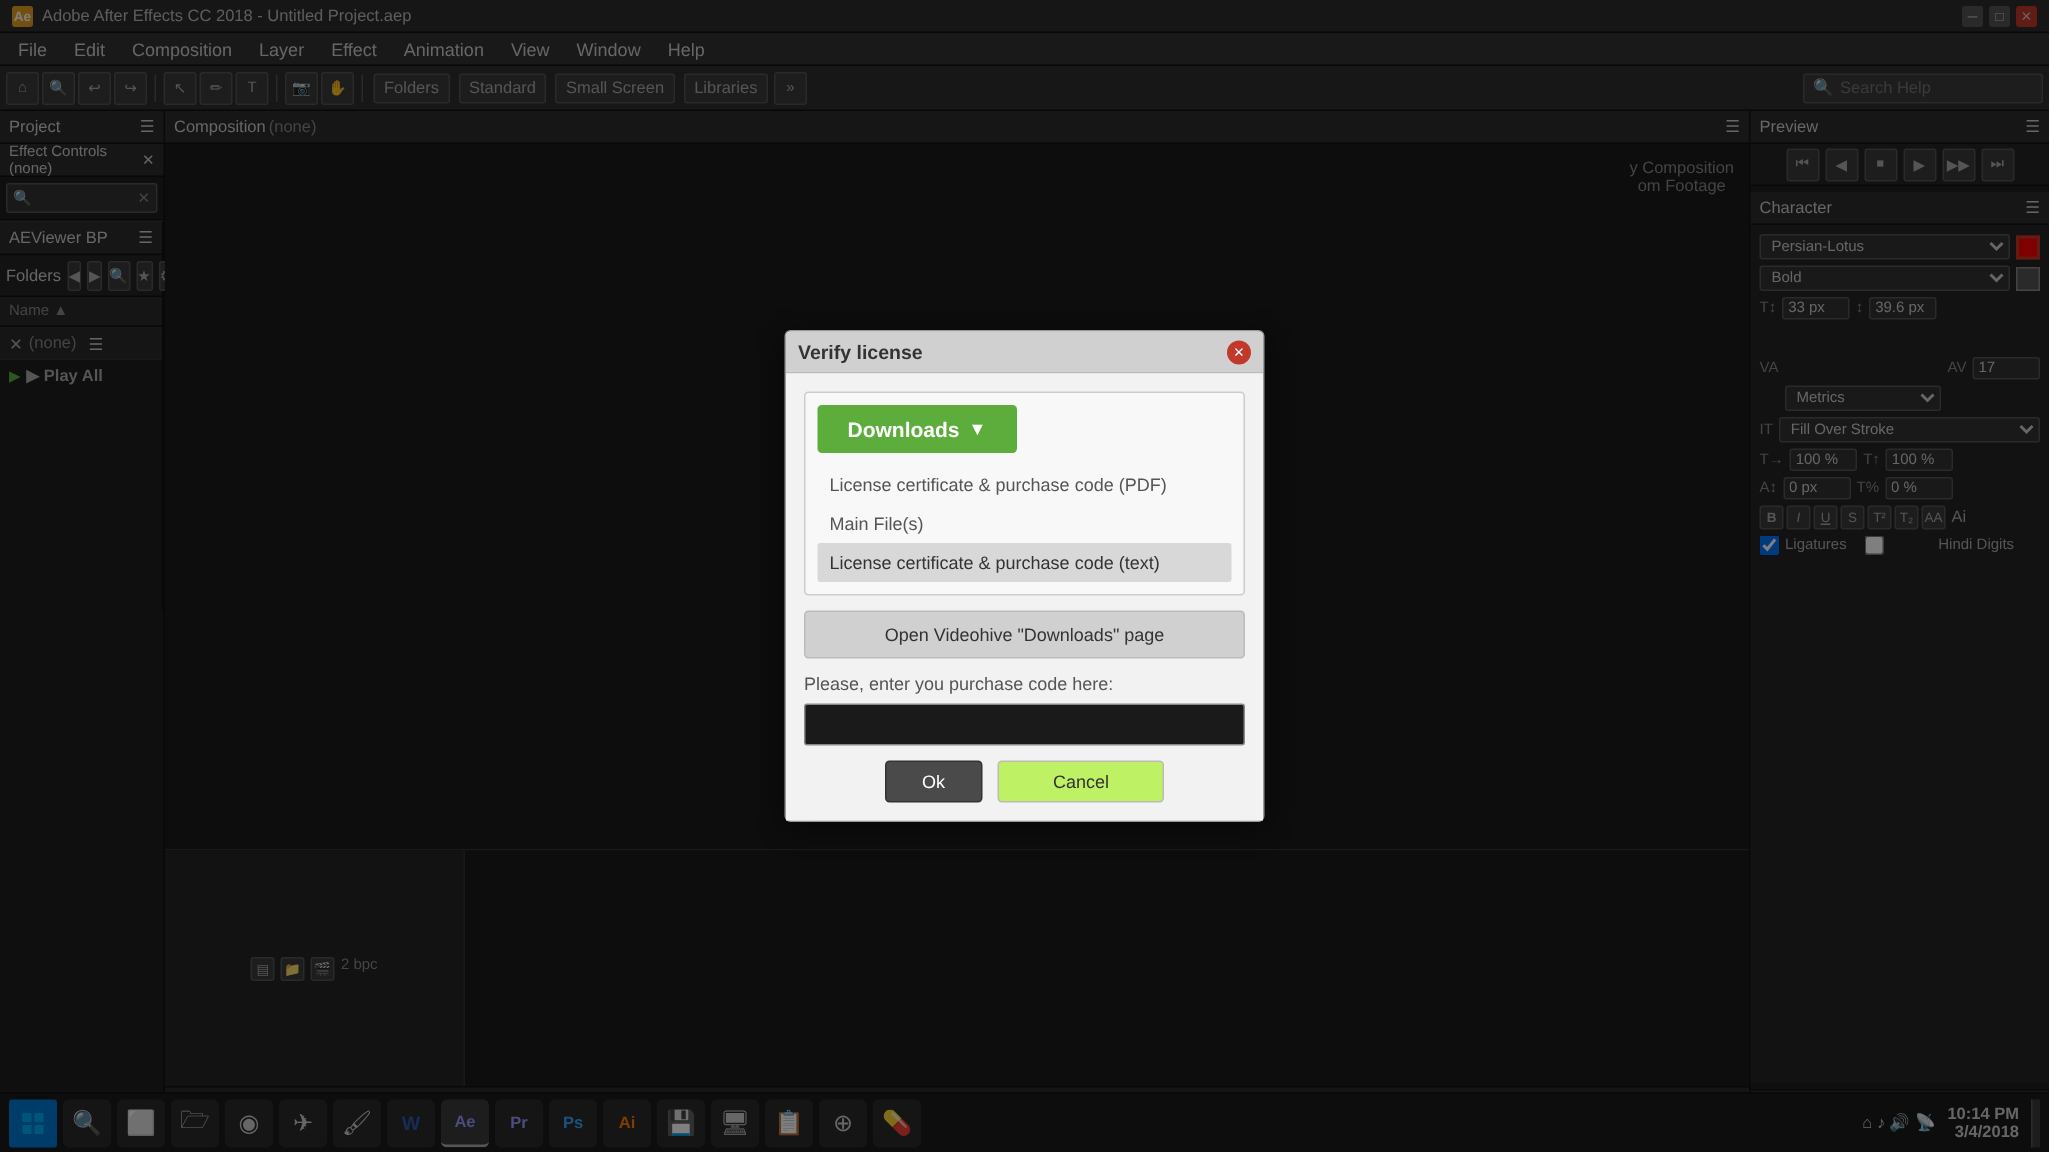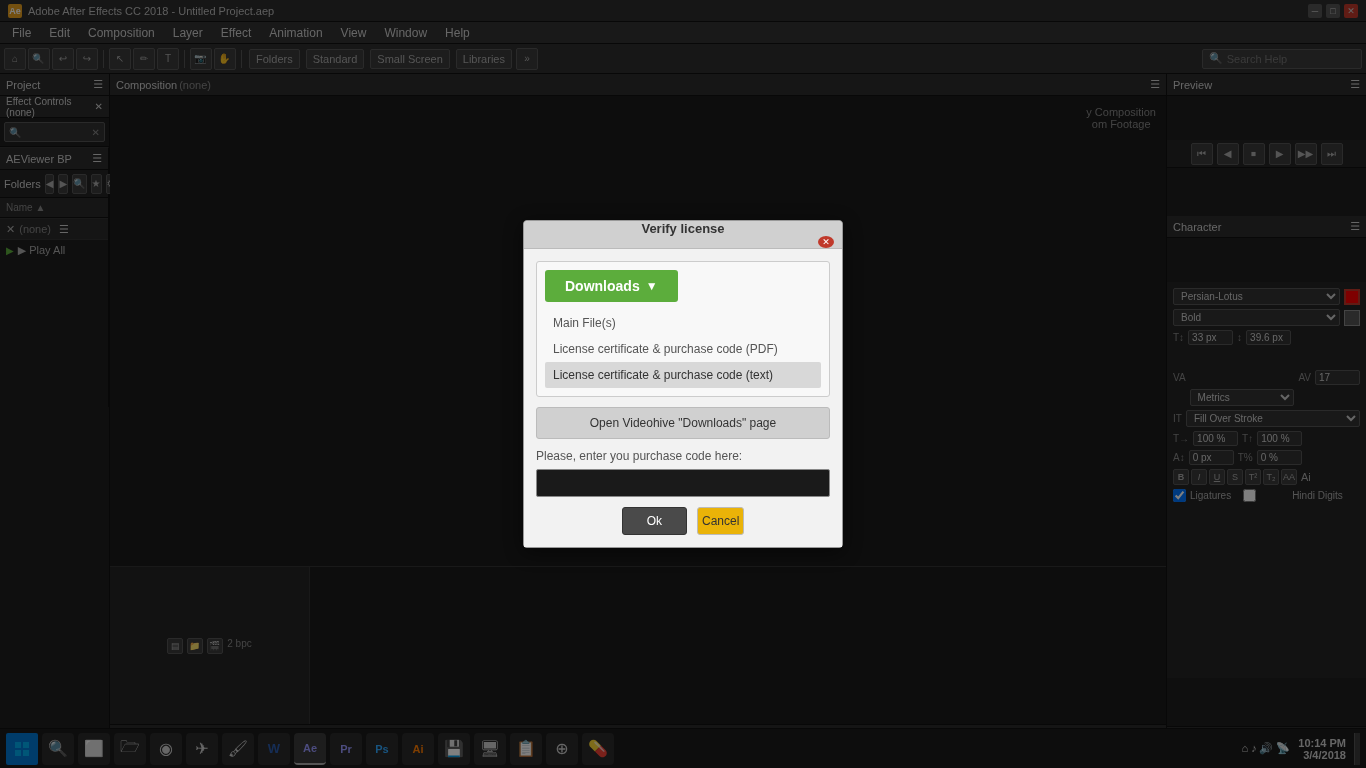--- a/index.html
+++ b/index.html
@@ -177,21 +177,20 @@
       position: relative;
     }
 
     
     #right-panel {
       width: 200px;
       background: #1e1e1e;
       border-left: 1px solid #111;
       display: flex;
       flex-direction: column;
-      gap: 44px;
     }
     #preview-header {
       height: 22px;
       background: #2d2d2d;
       display: flex;
       align-items: center;
       padding: 0 6px;
       font-size: 11px;
       color: #ccc;
       border-bottom: 1px solid #111;
@@ -377,21 +376,20 @@
       box-shadow: 0 4px 20px rgba(0,0,0,0.5);
     }
     #modal-title-bar {
       height: 28px;
       background: #d0d0d0;
       border-bottom: 1px solid #bbb;
       border-radius: 4px 4px 0 0;
       display: flex;
       align-items: center;
       padding: 0 8px;
-      flex-direction: column;
     }
     #modal-title-bar span {
       font-size: 13px;
       color: #333;
       font-weight: bold;
     }
     #modal-close {
       margin-left: auto;
       width: 16px; height: 16px;
       background: #c0392b;
@@ -475,26 +473,26 @@
     #ok-btn {
       background: #4a4a4a;
       border: 1px solid #333;
       border-radius: 3px;
       color: #fff;
       font-size: 12px;
       padding: 6px 24px;
       cursor: pointer;
     }
     #cancel-btn {
-      background: #eab308;
+      background: #bef264;
       border: 1px solid #bbb;
       border-radius: 3px;
       color: #333;
       font-size: 12px;
-      padding: 6px 4px;
+      padding: 6px 36px;
       cursor: pointer;
     }
 
     
     #taskbar {
       height: 40px;
       background: #1a1a1a;
       border-top: 1px solid #111;
       display: flex;
       align-items: center;
@@ -639,21 +637,21 @@
 
       <div id="timeline-top" style="height:22px;background:#2a2a2a;border-top:1px solid #333;border-bottom:1px solid #333;">
         <span style="cursor:pointer;color:#aaa;margin-right:4px;">✕</span>
         <span style="color:#888;">(none)</span>
         <span style="margin-left:8px;cursor:pointer;">☰</span>
       </div>
 
       <div style="padding:4px 6px;background:#1e1e1e;">
         <div class="tl-play-row">
           <span style="color:#5cad3c;font-size:10px;">▶</span>
-          <span style="cursor:pointer;color:#aaa;font-size:11px;">▶ Play All</span>
+          <span style="cursor:pointer;color:#aaa;font-size:11px;font-weight:bold;">▶ Play All</span>
         </div>
       </div>
     </div>
   </div>
 
   <div id="center-panel">
     <div id="composition-tab">
       <span style="cursor:pointer;margin-right:2px;">Composition</span>
       <span style="color:#888;">(none)</span>
       <span style="margin-left:auto;cursor:pointer;">☰</span>
@@ -841,24 +839,24 @@
       <div id="modal-close">✕</div>
     </div>
     <div id="modal-body">
       
       <div id="download-section">
         <button id="download-btn">
           <span>Downloads</span>
           <span class="dl-arrow">▼</span>
         </button>
         <div class="download-option">
-          <span>Main File(s)</span>
+          <span>License certificate &amp; purchase code (PDF)</span>
         </div>
         <div class="download-option">
-          <span>License certificate &amp; purchase code (PDF)</span>
+          <span>Main File(s)</span>
         </div>
         <div class="download-option highlighted">
           <span>License certificate &amp; purchase code (text)</span>
         </div>
       </div>
 
       
       <button id="open-videohive-btn">
         <span>Open Videohive "Downloads" page</span>
       </button>

